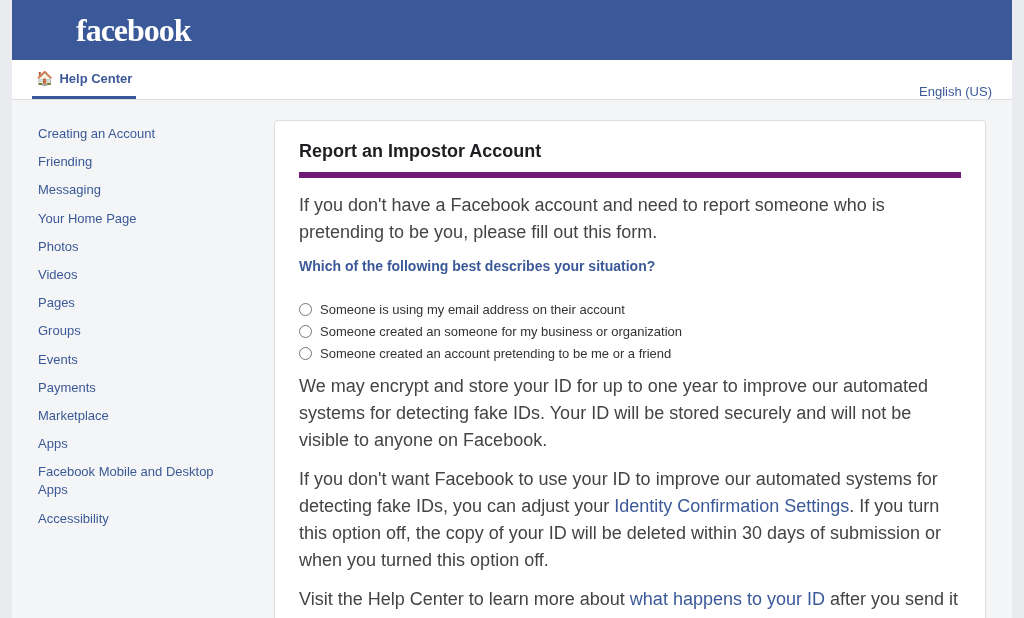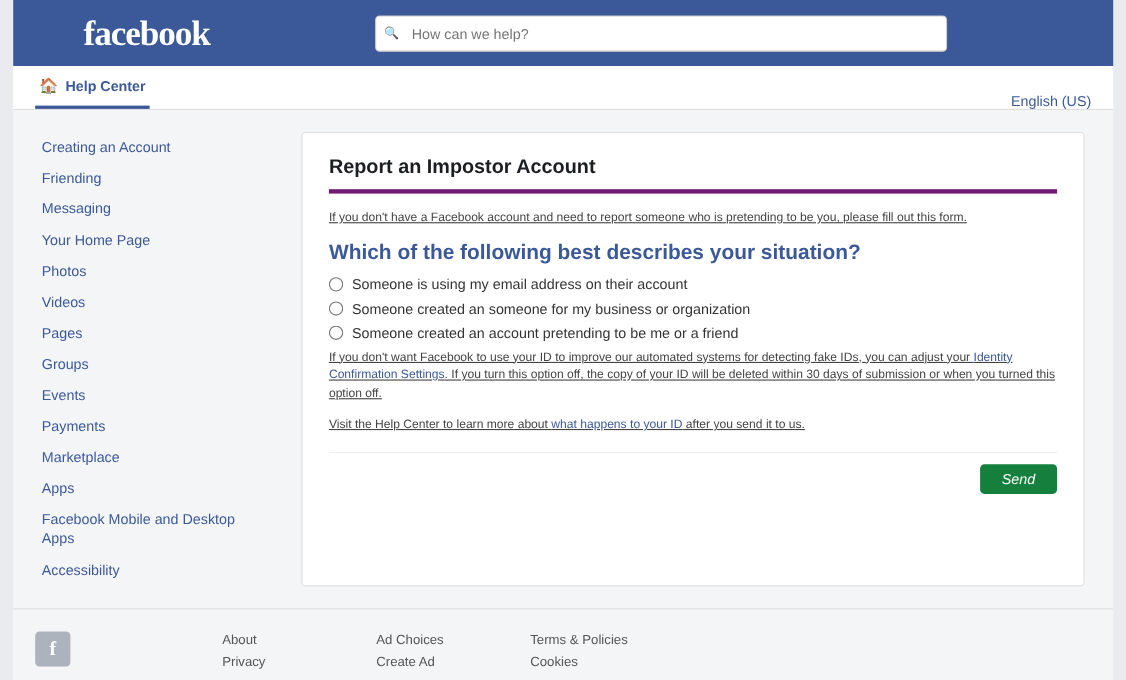--- a/index.html
+++ b/index.html
@@ -116,34 +116,33 @@
       border: 1px solid #ddd;
       border-radius: 4px;
       padding: 20px 24px;
     }
     #content-title {
       font-size: 18px;
       font-weight: bold;
       color: #1c1e21;
       margin-bottom: 14px;
       padding-bottom: 10px;
-      border-bottom: 4px solid #701a75;
+      border-bottom: 6px solid #701a75;
     }
     .content-para {
-      font-size: 11px;
+      font-size: 18px;
       color: #444;
       line-height: 1.5;
       margin-bottom: 12px;
-      text-decoration: underline;
     }
     .question-label {
-      font-size: 19px;
+      font-size: 14px;
       color: #3b5998;
       font-weight: 600;
-      margin-bottom: 10px;
+      margin-bottom: 28px;
     }
     .radio-option {
       display: flex;
       align-items: center;
       gap: 8px;
       margin-bottom: 7px;
       font-size: 13px;
       color: #333;
       cursor: pointer;
     }
@@ -222,25 +221,20 @@
     }
   </style>
 </head>
 <body>
 
 <div id="page-wrapper">
   <div id="inner-page">
 
     <div id="header">
       <span id="logo-text">facebook</span>
-      <div id="search-bar-wrapper">
-        <div class="search-input-wrapper">
-          <input id="search-bar" type="text" placeholder="How can we help?" style="">
-        </div>
-      </div>
     </div>
 
     <div id="nav-bar">
       <div id="help-center-tab">
         <span id="help-center-icon">🏠</span>
         <span>Help Center</span>
       </div>
       <div id="language-selector">
         <span>English (US)</span>
       </div>
@@ -280,20 +274,21 @@
             <label class="radio-option">
               <input type="radio" name="situation" style="">
               <span>Someone created an someone for my business or organization</span>
             </label>
             <label class="radio-option">
               <input type="radio" name="situation" style="">
               <span>Someone created an account pretending to be me or a friend</span>
             </label>
           </div>
 
+        <p class="content-para" style="margin-top:12px;">We may encrypt and store your ID for up to one year to improve our automated systems for detecting fake IDs. Your ID will be stored securely and will not be visible to anyone on Facebook.</p>
 
         <p class="content-para">
           <span>If you don't want Facebook to use your ID to improve our automated systems for detecting fake IDs, you can adjust your </span><a class="link-text">Identity Confirmation Settings</a><span>. If you turn this option off, the copy of your ID will be deleted within 30 days of submission or when you turned this option off.</span>
         </p>
 
         <p class="content-para">
           <span>Visit the Help Center to learn more about </span><a class="link-text">what happens to your ID</a><span> after you send it to us.</span>
         </p>
 
         <div id="send-btn-wrapper">

